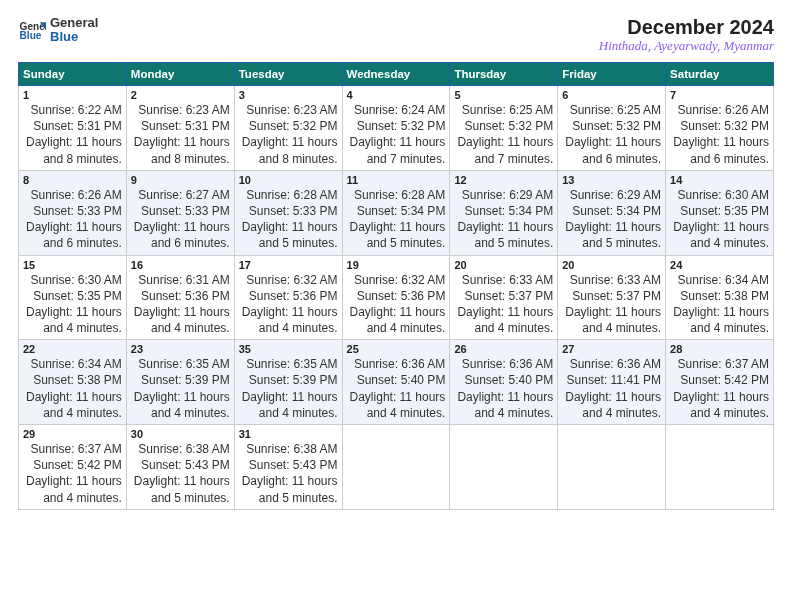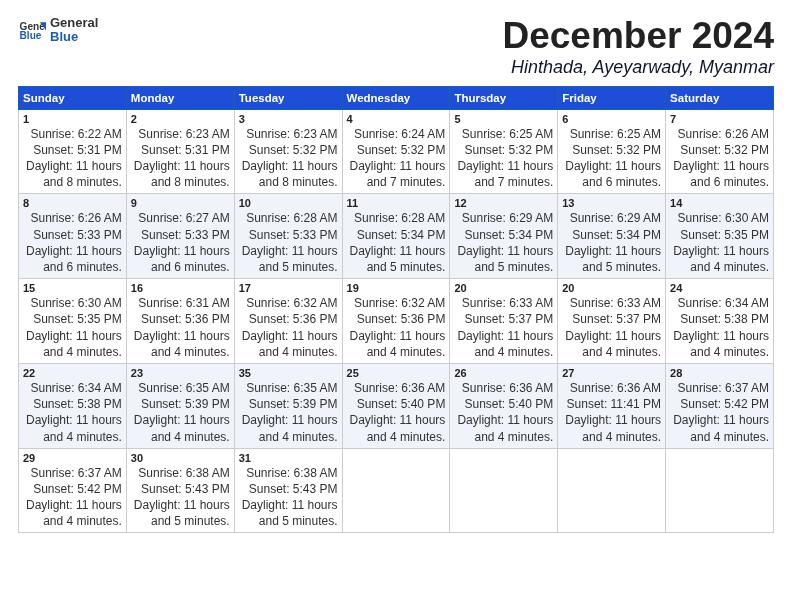--- a/index.html
+++ b/index.html
@@ -36,37 +36,38 @@
     .logo-general { color: #333; }
     .logo-blue { color: #1a5fa8; }
     .logo-icon {
       width: 28px;
       height: 28px;
     }
     .title-block {
       text-align: right;
     }
     .month-title {
-      font-size: 37px;
+      font-size: 20px;
       font-weight: bold;
       color: #222;
       line-height: 1.1;
     }
     .subtitle {
-      font-size: 18px;
-      color: #0f172a;
+      font-size: 13px;
+      color: #8b5cf6;
       font-style: italic;
+      font-family: Liberation Serif, serif;
     }
     table {
       width: 100%;
       border-collapse: collapse;
       table-layout: fixed;
     }
     thead tr th {
-      background: #1d4ed8;
+      background: #0f766e;
       color: #fff;
       font-size: 11.5px;
       font-weight: bold;
       padding: 5px 4px;
       text-align: left;
       border: 1px solid #1a5fa8;
     }
     tbody tr td {
       border: 1px solid #ccc;
       vertical-align: top;

